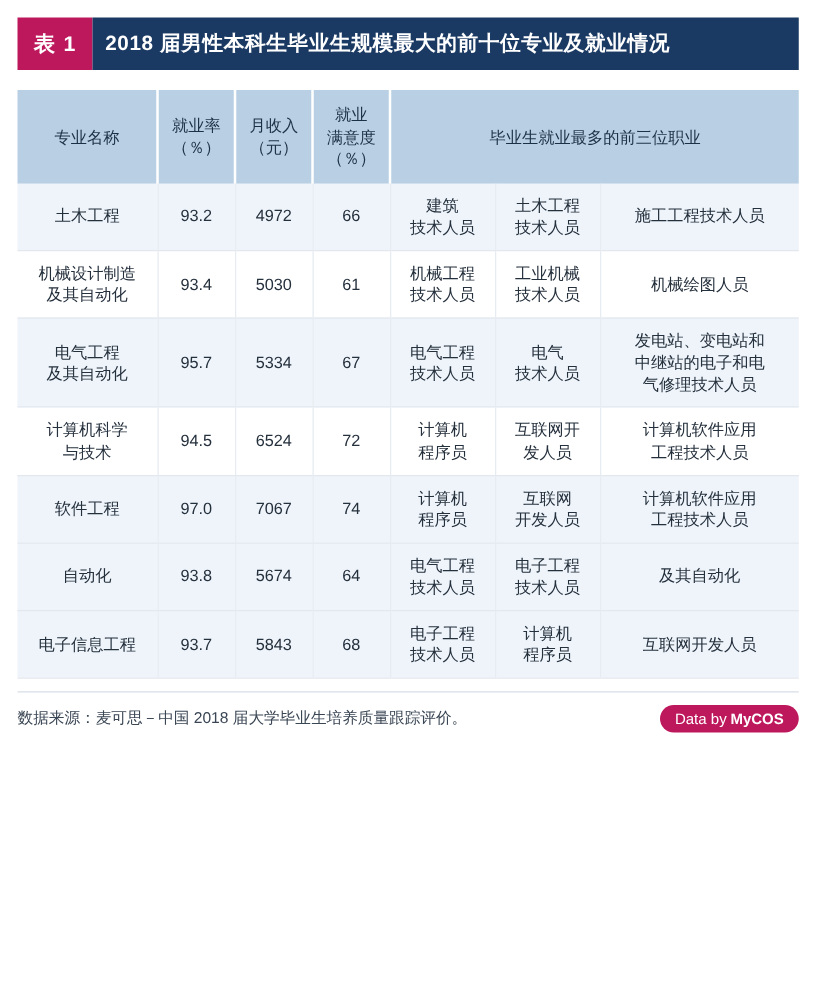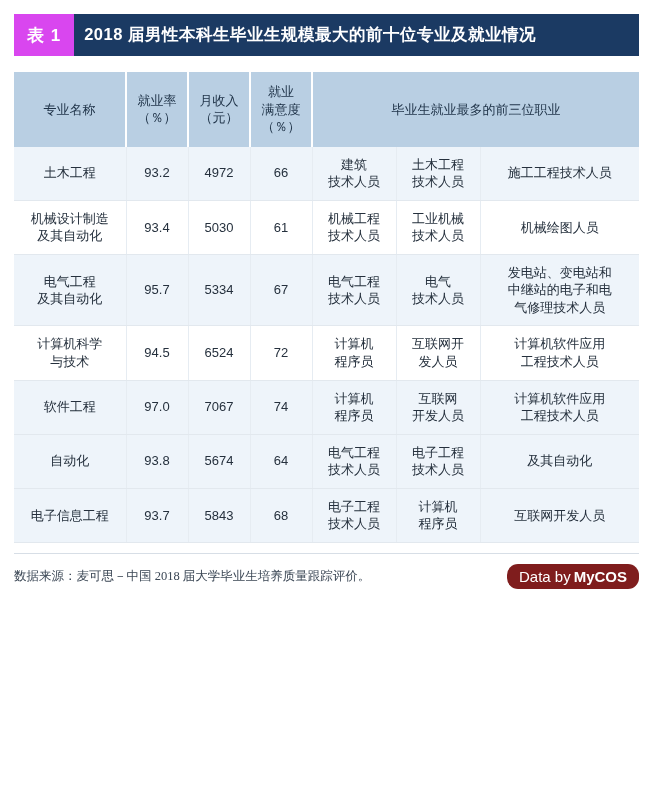--- a/index.html
+++ b/index.html
@@ -23,21 +23,21 @@
     position: relative;
   }
   
   .banner {
     display: flex;
     align-items: stretch;
     height: 42px;
     margin-bottom: 16px;
   }
   .banner-tag {
-    background: #d946ef;
+    background: #be185d;
     color: #ffffff;
     font-size: 17px;
     font-weight: bold;
     letter-spacing: 1px;
     display: flex;
     align-items: center;
     justify-content: center;
     padding: 0 13px;
     white-space: nowrap;
   }
@@ -108,32 +108,32 @@
     margin-top: 10px;
     border-top: 1px solid #d7dee6;
     padding-top: 10px;
     display: flex;
     align-items: center;
     justify-content: space-between;
     font-size: 12.5px;
     color: #3a4654;
   }
   .badge {
-    background: #7f1d1d;
+    background: #be185d;
     color: #fff;
     border-radius: 11px;
     padding: 4px 12px;
-    font-size: 15px;
+    font-size: 12px;
     white-space: nowrap;
     display: inline-flex;
     align-items: flex-start;
     gap: 3px;
   }
   .badge .brand { font-weight: bold; }
-  .nowrap { white-space: nowrap; font-family: Liberation Serif, serif; }
+  .nowrap { white-space: nowrap; }
 </style>
 </head>
 <body>
 
 <div class="page">
 
   <div class="banner">
     <div class="banner-tag">表 1</div>
     <div class="banner-title">2018 届男性本科生毕业生规模最大的前十位专业及就业情况</div>
   </div>

